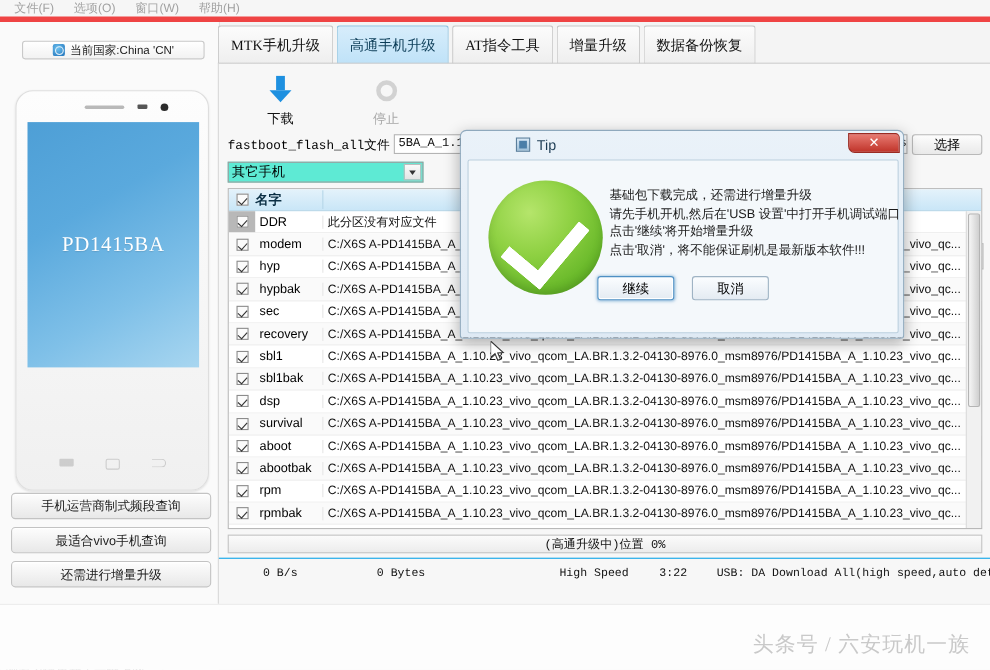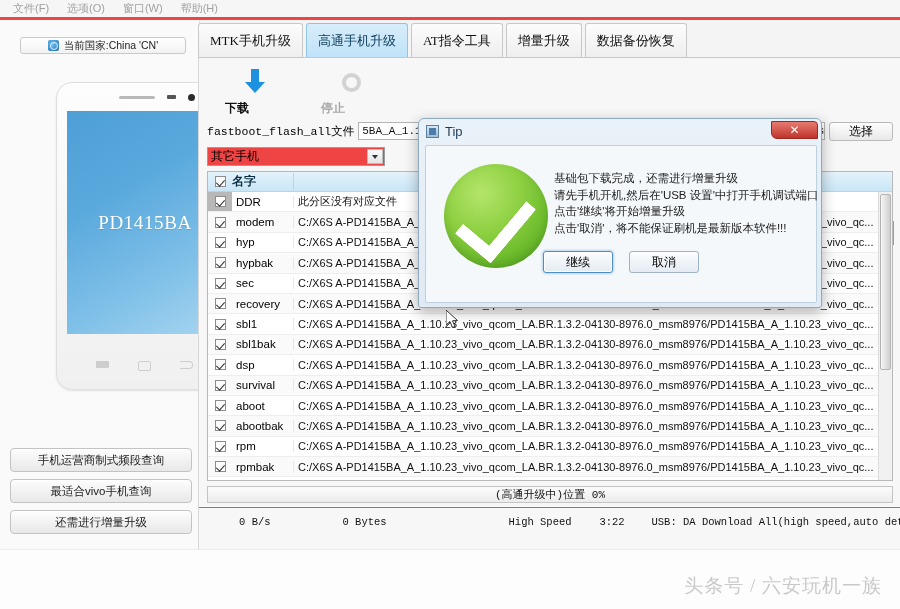--- a/index.html
+++ b/index.html
@@ -16,21 +16,21 @@
     position: relative;
     width: 900px; height: 609px;
     background: #f4f4f4;
   }
 
   
   .menubar {
     position: absolute; top: 0; left: 0;
     width: 900px; height: 20px;
     background: #f6f6f6;
-    border-bottom: 3px solid #ef4444;
+    border-bottom: 5px solid #ef4444;
     display: flex; align-items: center;
     padding-left: 4px;
   }
   .menubar .mi {
     font-size: 11px;
     color: #5a5a5a;
     padding: 2px 9px;
     white-space: nowrap;
     opacity: .55;
   }
@@ -63,26 +63,25 @@
     position: absolute; left: 2px; top: 2px;
     width: 6px; height: 6px;
     border: 1px solid #ffffff;
     border-radius: 50%;
     opacity: .85;
   }
   .country-text { font-size: 10.5px; color: #222; white-space: nowrap; }
 
   .phone {
     position: absolute; top: 62px; left: 14px;
-    width: 176px; height: 308px;
+    width: 176px; height: 364px;
     background: linear-gradient(#fdfdfd, #f0f0f0);
     border: 1px solid #dedede;
     border-radius: 16px;
     box-shadow: 0 1px 2px rgba(0,0,0,.10);
-    margin-left: 42px;
   }
   .phone-speaker {
     position: absolute; top: 13px; left: 62px;
     width: 36px; height: 3px; border-radius: 2px;
     background: #b9b9b9;
   }
   .phone-sensor {
     position: absolute; top: 12px; left: 110px;
     width: 9px; height: 4px; border-radius: 1px;
     background: #555;
@@ -184,21 +183,21 @@
   .main {
     position: absolute; top: 58px; left: 198px;
     width: 702px; height: 491px;
     background: #f7f7f7;
     border-left: 1px solid #d8d8d8;
   }
 
   .toolbar { position: absolute; top: 4px; left: 0; width: 100%; height: 54px; }
   .tb-item {
     position: absolute; top: 6px;
-    width: 60px; text-align: left; font-weight: bold;
+    width: 60px; text-align: center;
   }
   .tb-item.dl { left: 26px; }
   .tb-item.stop { left: 122px; }
   .tb-glyph { height: 28px; display: flex; align-items: center; justify-content: center; }
   .arrow-down {
     width: 0; height: 0; position: relative;
   }
   .arrow-down:before {
     content: ""; position: absolute; left: -4px; top: -13px;
     width: 8px; height: 13px; background: #1e90e0;
@@ -244,21 +243,21 @@
     font-size: 12px; text-align: center; line-height: 17px;
   }
 
   .modelrow {
     position: absolute; top: 88px; left: 8px;
     width: 686px; height: 21px;
     display: flex; align-items: center; gap: 6px;
   }
   .combo {
     width: 178px; height: 19px;
-    background: #ef4444;
+    background: #5eead4;
     border: 1px solid #9d9d9d;
     position: relative;
     font-size: 12px; line-height: 17px; padding-left: 3px;
   }
   .combo .caret {
     position: absolute; right: 1px; top: 1px;
     width: 16px; height: 15px;
     background: linear-gradient(#fafafa, #e4e4e4);
     border: 1px solid #bdbdbd;
     display: flex; align-items: center; justify-content: center;
@@ -393,20 +392,21 @@
   .sb-6 { flex: 1 1 auto; text-align: left; padding-left: 8px; }
 
   
   .dialog {
     position: absolute; top: 118px; left: 418px;
     width: 404px; height: 190px;
     background: linear-gradient(#eaf2f9, #dfeaf4);
     border: 1px solid #8fa9bd;
     border-radius: 6px 6px 3px 3px;
     box-shadow: 0 4px 14px rgba(0,0,0,.30);
+    padding-left: 43px;
   }
   .dlg-titlebar {
     position: relative;
     height: 24px;
     display: flex; align-items: center;
     padding-left: 7px; gap: 6px;
   }
   .dlg-icon {
     width: 13px; height: 13px;
     background: linear-gradient(#d8e8f5, #9dbfd8);

